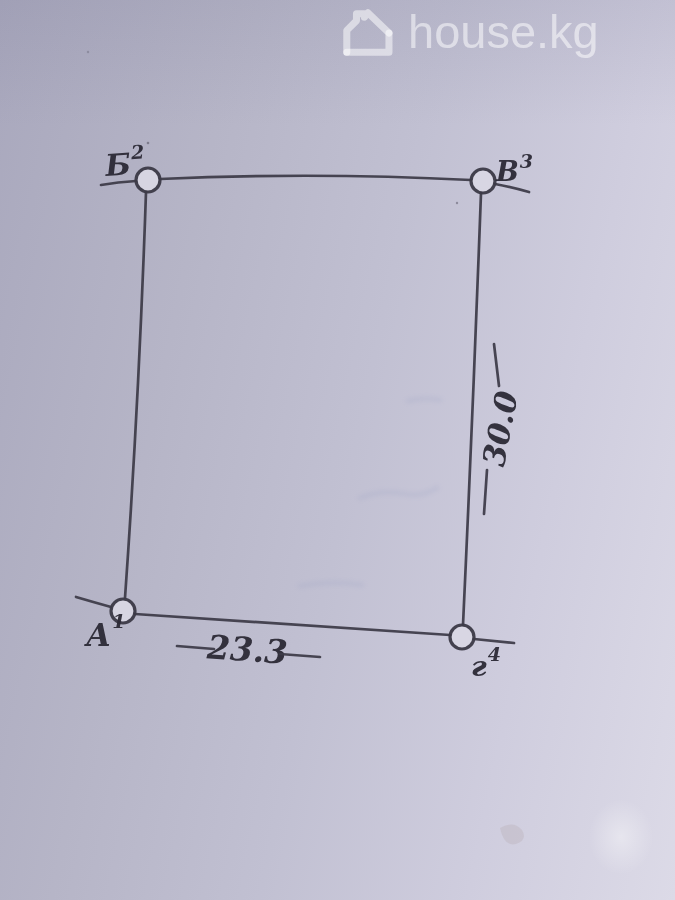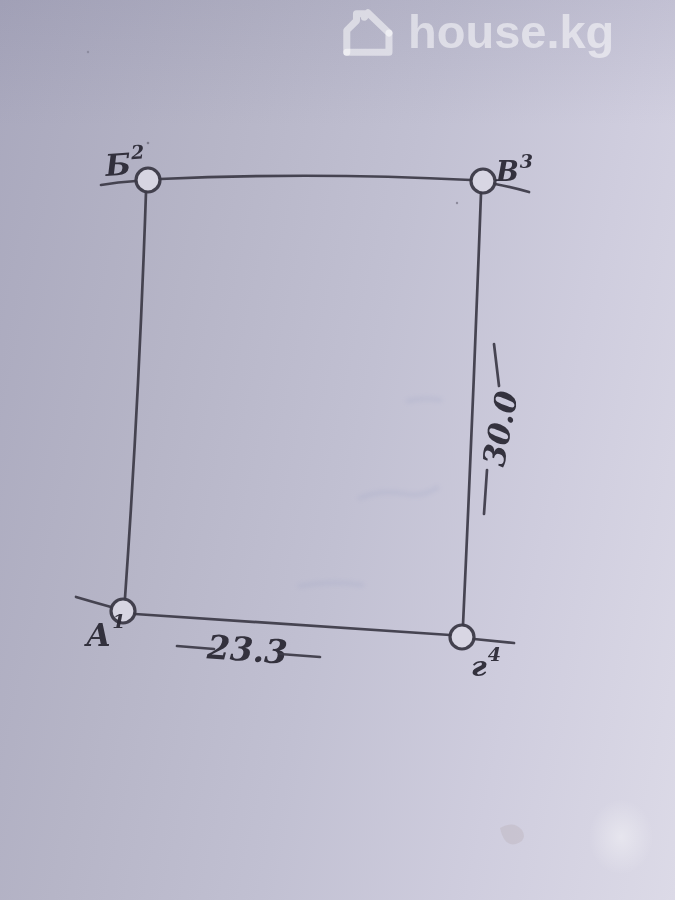--- a/index.html
+++ b/index.html
@@ -25,21 +25,21 @@
     position: absolute;
     left: 338px;
     top: 2px;
     height: 62px;
     display: flex;
     align-items: center;
     gap: 12px;
     color: rgba(255,255,255,0.52);
   }
   .watermark .brand {
-    font-weight: bold;
+    font-weight: normal;
     font-size: 47px;
     letter-spacing: 0px;
     line-height: 1;
     transform: translateY(-2px);
   }
   .wm-icon { display: block; }
   
   .sketch {
     position: absolute;
     left: 0;

